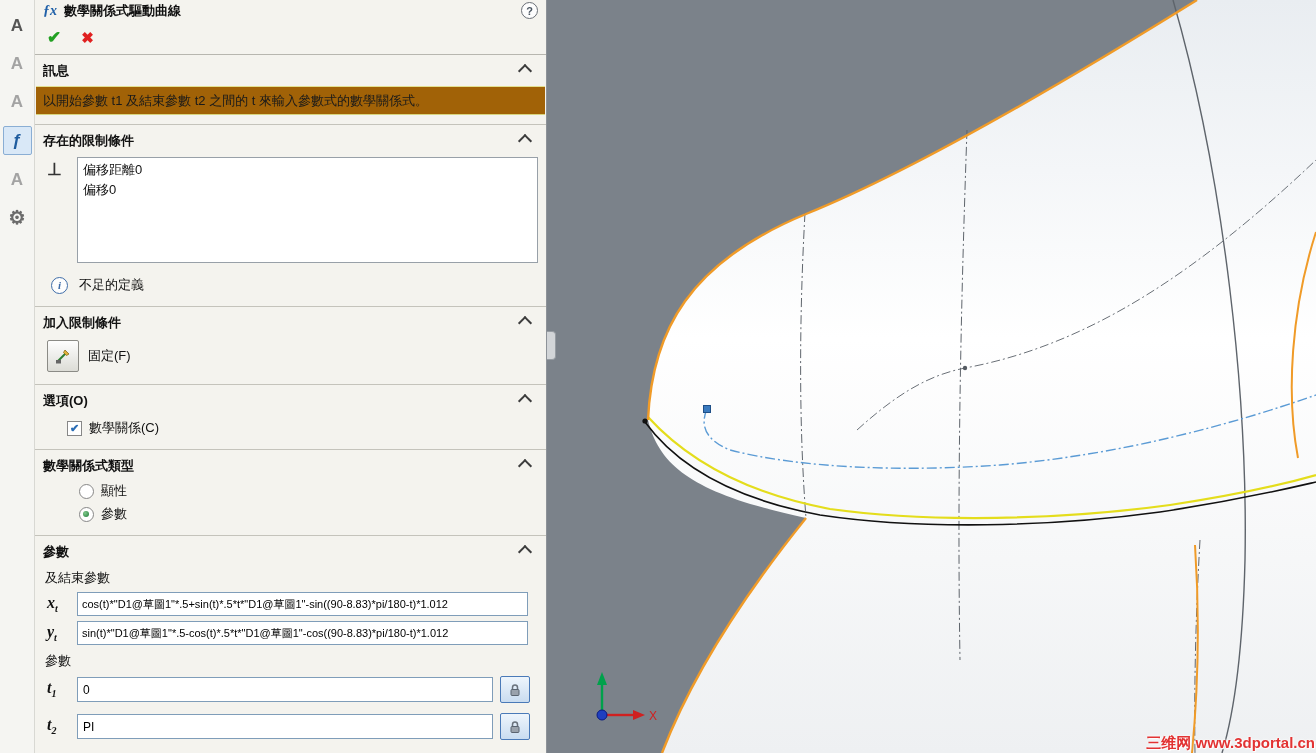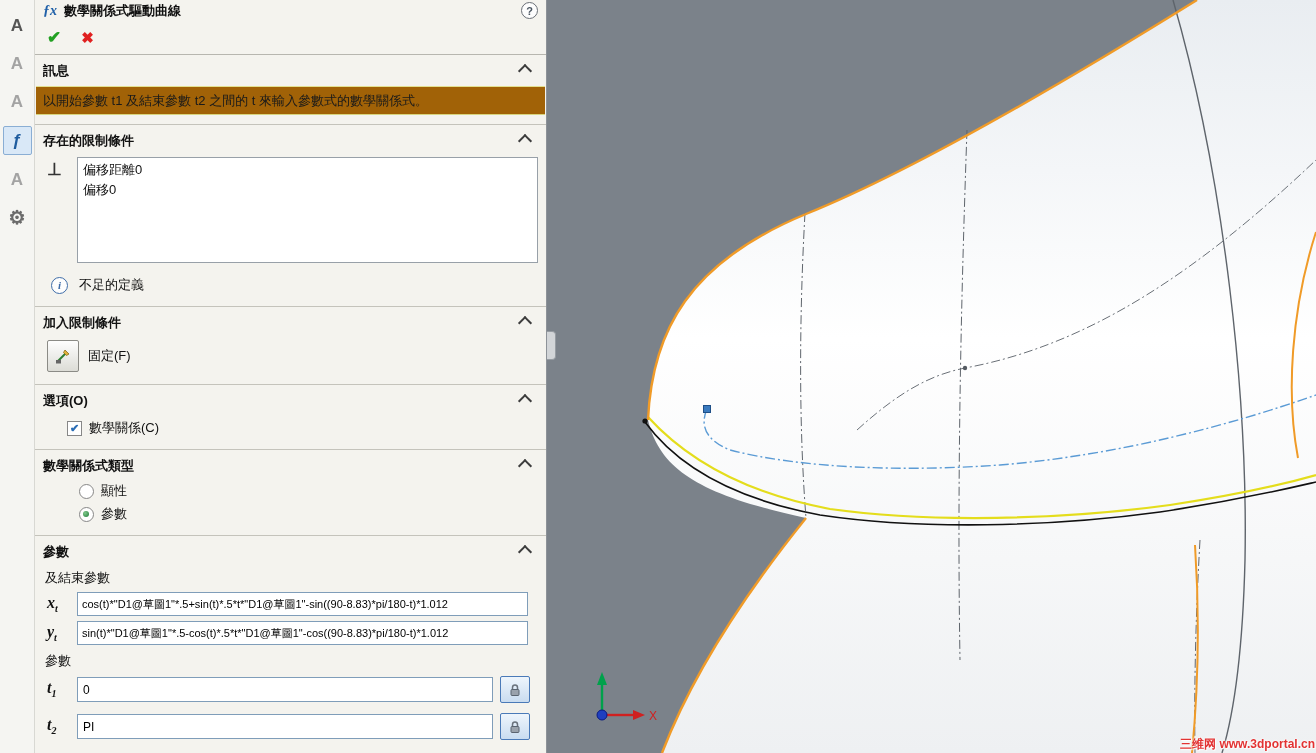--- a/index.html
+++ b/index.html
@@ -69,21 +69,21 @@
   .t-input{width:404px;height:21px;border:1px solid #7f9db9;background:#fff;font-size:12px;padding:1px 5px;}
   .lock-btn{width:28px;height:25px;margin-left:7px;border:1px solid #4a7ab8;border-radius:2px;
             background:linear-gradient(#eef5fc,#c9dcf0);display:flex;align-items:center;justify-content:center;cursor:default;}
 
   .splitter-tab{position:absolute;left:0;top:331px;width:8px;height:27px;background:#d2d5d8;
                 border:1px solid #969ca2;border-left:none;border-radius:0 4px 4px 0;z-index:5;}
 
   
   .viewport{flex:1;position:relative;background:#7b828a;}
   .viewport svg{display:block;}
-  .watermark{position:absolute;right:1px;bottom:0;font-size:12px;font-weight:bold;color:#e23333;
+  .watermark{position:absolute;right:1px;bottom:0;font-size:15px;font-weight:bold;color:#e23333;
              text-shadow:0 0 2px #fff,0 0 3px #fff,1px 1px 1px #fff;white-space:nowrap;}
 </style>
 </head>
 <body>
 
 <div class="app">
 
   <div class="toolstrip">
     <div class="tool-icon">A</div>
     <div class="tool-icon dim">A</div>

